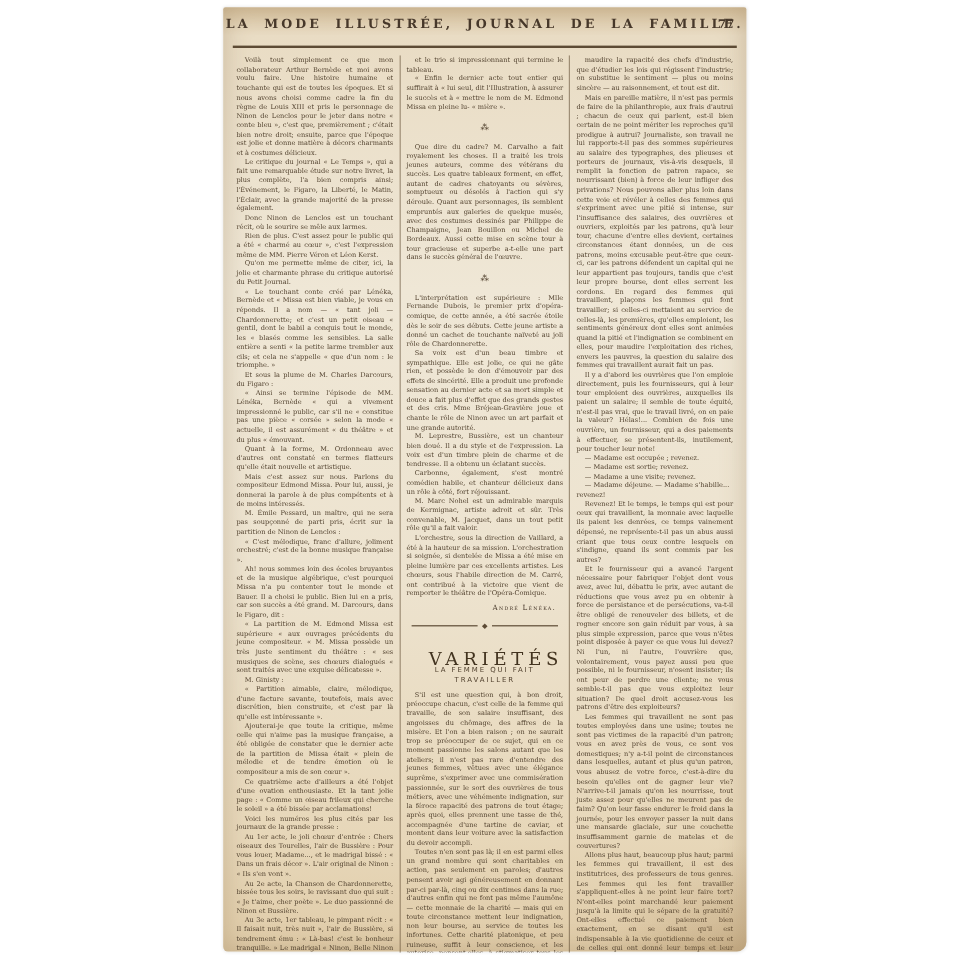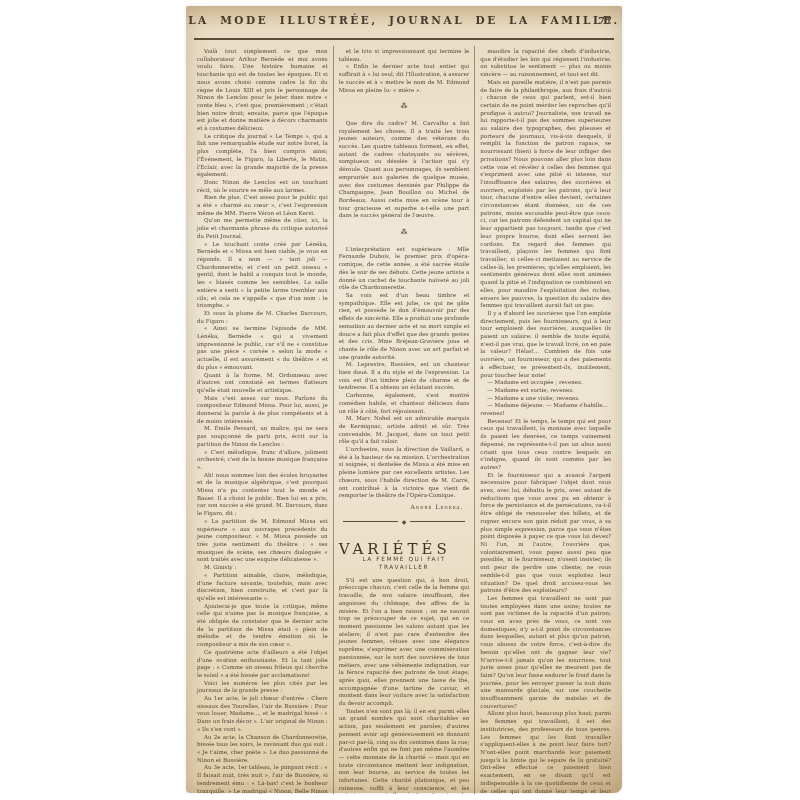--- a/index.html
+++ b/index.html
@@ -22,21 +22,21 @@
        font-size:5.5px;line-height:7.7px;color:#52422f;text-align:justify;}
   .col + .col{border-left:1px solid rgba(95,75,50,.55);}
   .para{margin:0;text-indent:7px;}
   .dialog{margin:0;text-indent:7px;text-align:left;}
   .asterism{text-align:center;font-size:7px;margin:9px 0;color:#52422f;text-indent:0;}
   .signature{text-align:right;margin:3px 6px 2px 0;font-size:6px;letter-spacing:1px;
              font-variant:small-caps;color:#47382a;text-indent:0;}
   .ornament-rule{display:flex;align-items:center;margin:8px 4px;color:#5d4b35;}
   .ornament-rule .line{flex:1;border-top:1px solid #5d4b35;height:0;}
   .ornament-rule .glyph{padding:0 4px;font-size:6px;line-height:6px;}
-  .section-title{margin:21px 0 3px 0;text-align:left;font-size:15px;letter-spacing:4px;
+  .section-title{margin:21px 0 3px 0;text-align:right;font-size:15px;letter-spacing:4px;
                  font-weight:normal;color:#42331f;text-indent:0;}
   .section-subtitle{text-align:center;font-size:5.8px;letter-spacing:1.6px;margin:0 0 5px 0;
                     color:#52422f;text-indent:0;font-family:"DejaVu Sans","Liberation Sans",sans-serif;}
 </style>
 </head>
 <body>
 
 <div class="canvas">
   <div class="page">
     <div class="page-header">

